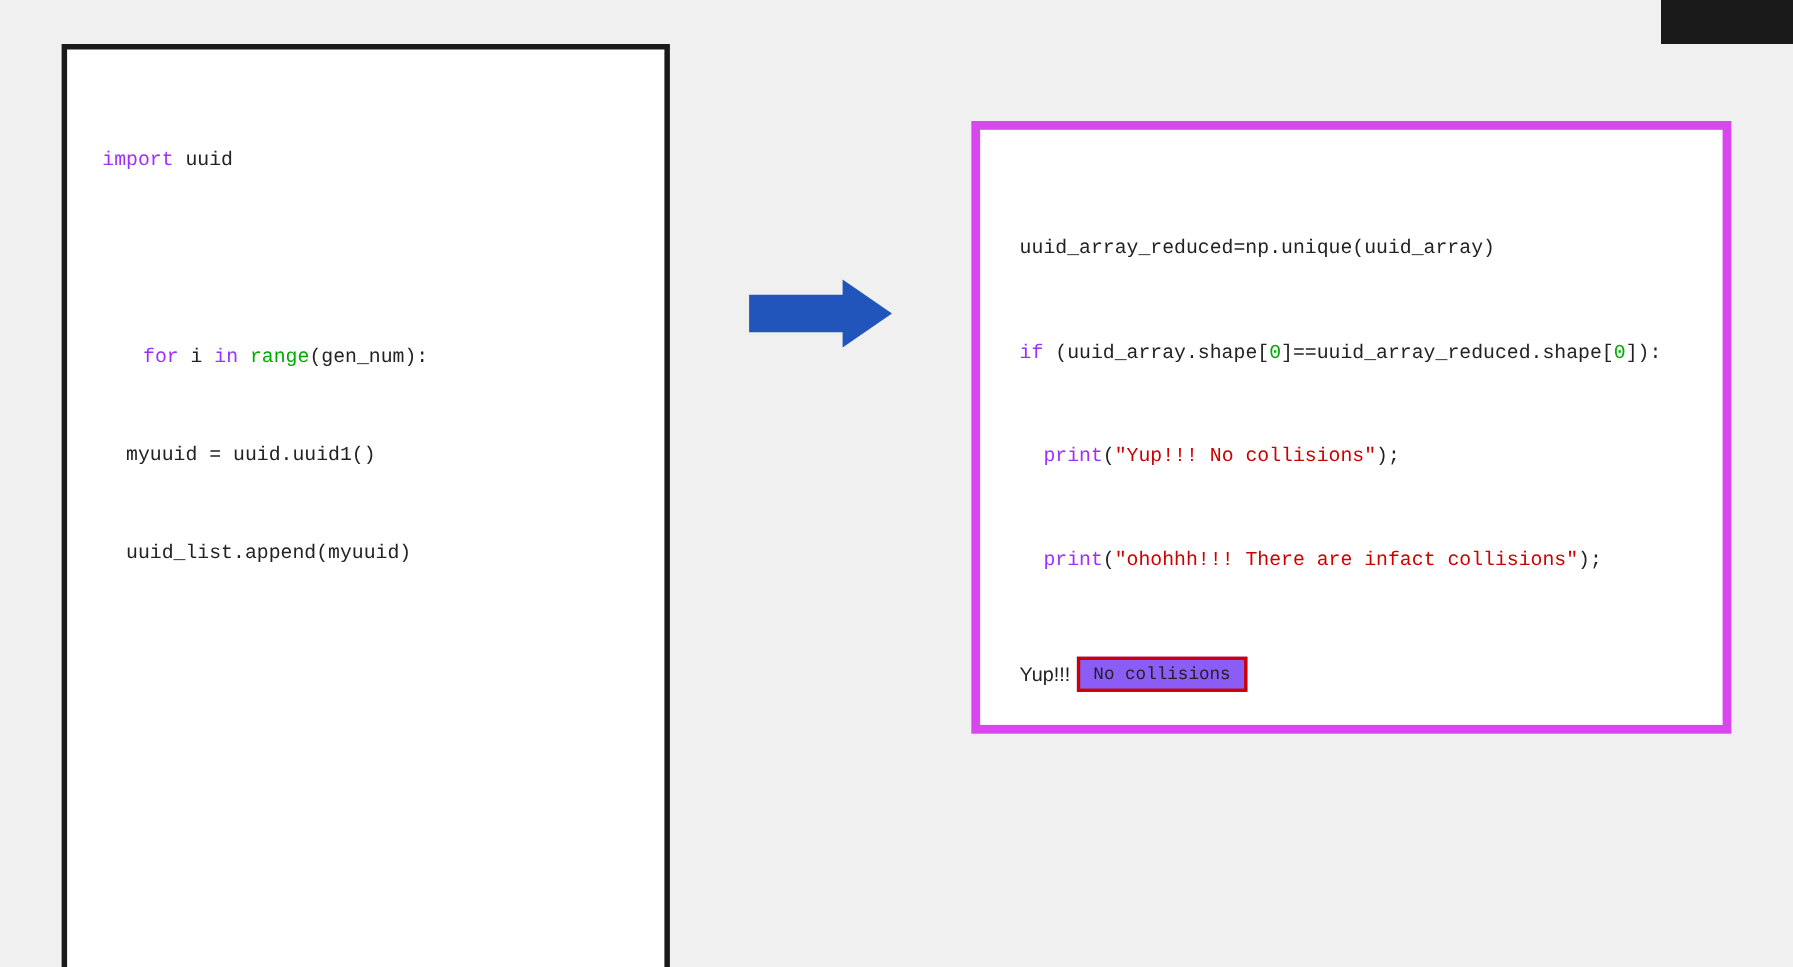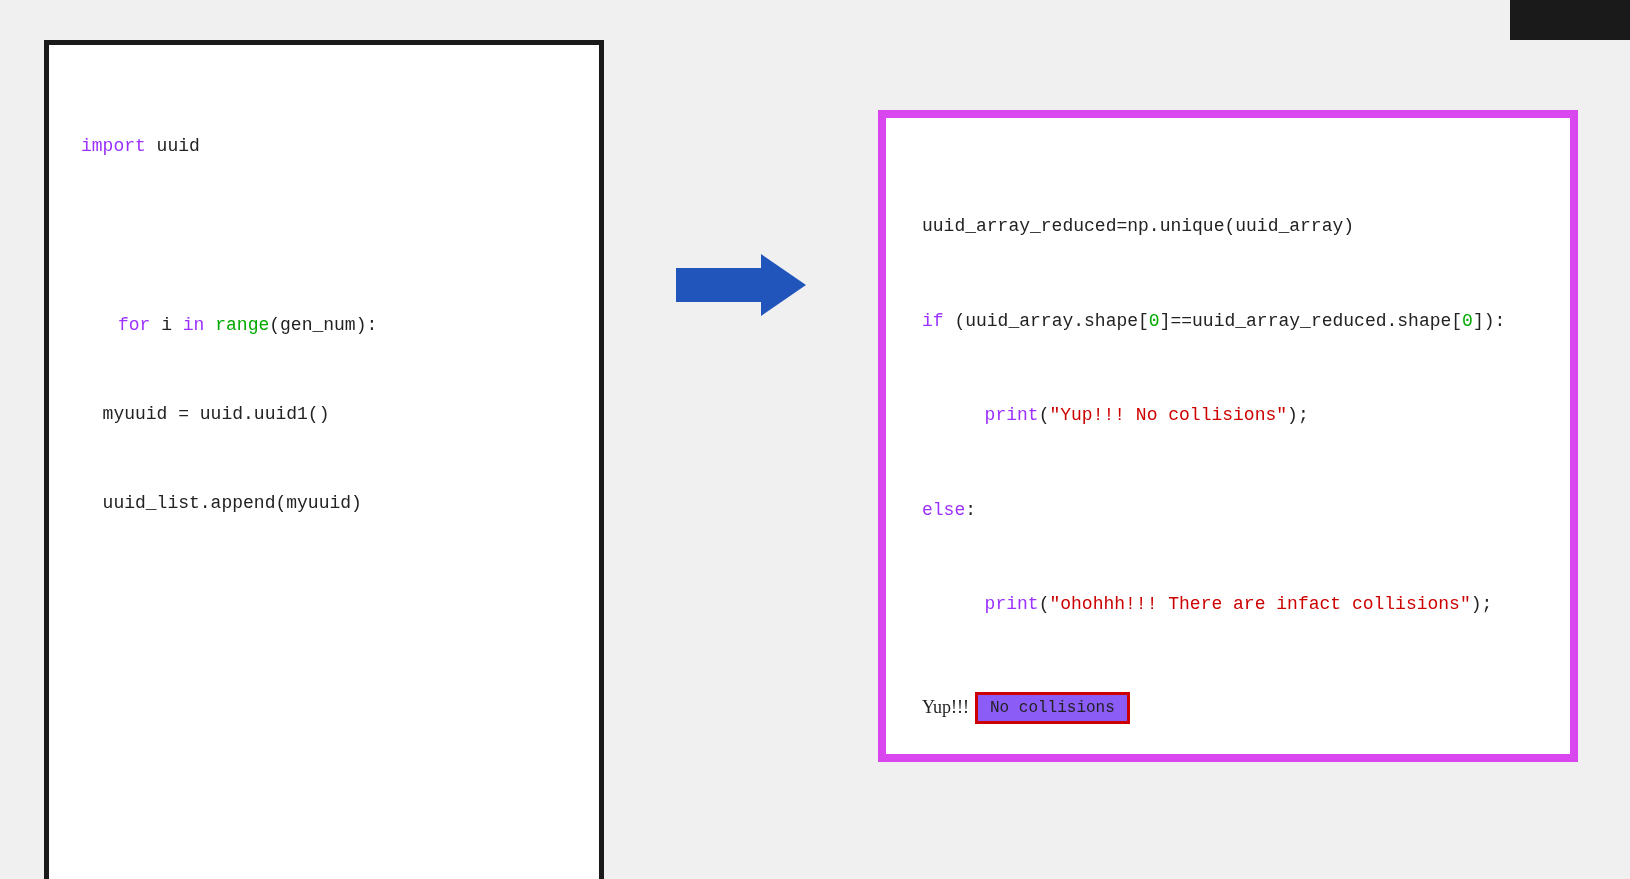--- a/index.html
+++ b/index.html
@@ -14,21 +14,21 @@
       background-color: #f0f0f0;
       font-family: 'Courier New', Courier, monospace;
       overflow: hidden;
       position: relative;
     }
 
     .main-container {
       display: flex;
       align-items: flex-start;
       justify-content: flex-start;
-      padding: 30px 44px;
+      padding: 30px 56px;
       gap: 72px;
       width: 100%;
       height: 100%;
       position: relative;
     }
 
     
     .left-panel {
       background: #ffffff;
       border: 5px solid #1a1a1a;
@@ -47,21 +47,21 @@
     }
 
     .code-line {
       display: block;
     }
 
     
     .kw-import { color: #9b30ff; }         
     .kw-for { color: #9b30ff; margin-left: 37px; }            
     .kw-in { color: #9b30ff; }             
-    .kw-print { color: #9b30ff; margin-left: 41px; }          
+    .kw-print { color: #9b30ff; }          
     .num-green { color: #00aa00; }         
     .builtin { color: #00aa00; }           
     .plain { color: #222222; }
 
     
     .arrow-container {
       display: flex;
       align-items: center;
       justify-content: center;
       margin-top: 220px;
@@ -91,21 +91,21 @@
       white-space: pre;
     }
 
     .output-line {
       display: flex;
       align-items: center;
       margin-top: 8px;
     }
 
     .output-prefix {
-      font-family: Liberation Serif, serif;
+      font-family: Liberation Sans, sans-serif;
       font-size: 18px;
       color: #222222;
       margin-right: 6px;
     }
 
     .no-collisions-box {
       border: 3px solid #cc0000;
       padding: 4px 12px;
       font-family: 'Courier New', Courier, monospace;
       font-size: 16px;
@@ -167,21 +167,20 @@
     <svg class="arrow-svg" viewBox="0 0 130 70" xmlns="http://www.w3.org/2000/svg">
       <polygon points="0,18 85,18 85,4 130,35 85,66 85,52 0,52" fill="#2255bb"></polygon>
     </svg>
   </div>
 
   <div class="right-panel">
     <div class="right-code-block">
       <span class="code-line"><span class="plain">uuid_array_reduced=np.unique(uuid_array)</span></span>
       <span class="code-line"><span class="kw-if">if</span><span class="plain"> (uuid_array.shape[</span><span class="index-num">0</span><span class="plain">]==uuid_array_reduced.shape[</span><span class="index-num">0</span><span class="plain">]):</span></span>
       <span class="code-line"><span class="plain">  </span><span class="kw-print">print</span><span class="plain">(</span><span class="string-red">"Yup!!! No collisions"</span><span class="plain">);</span></span>
-      <span class="code-line"><span class="kw-else">else</span><span class="plain">:</span></span>
       <span class="code-line"><span class="plain">  </span><span class="kw-print">print</span><span class="plain">(</span><span class="string-red">"ohohhh!!! There are infact collisions"</span><span class="plain">);</span></span>
     </div>
 
     <div class="output-line">
       <span class="output-prefix">Yup!!!</span>
       <div class="no-collisions-box">
         <span>No collisions</span>
       </div>
     </div>
   </div>

